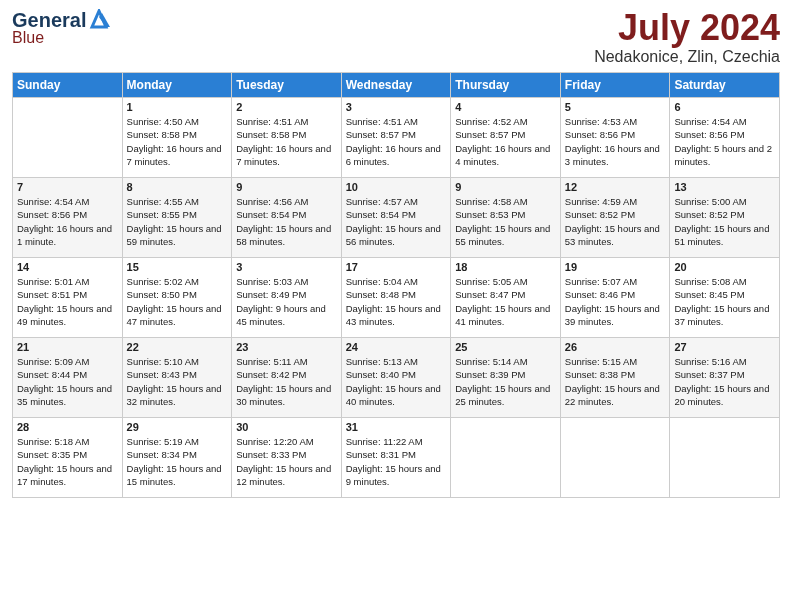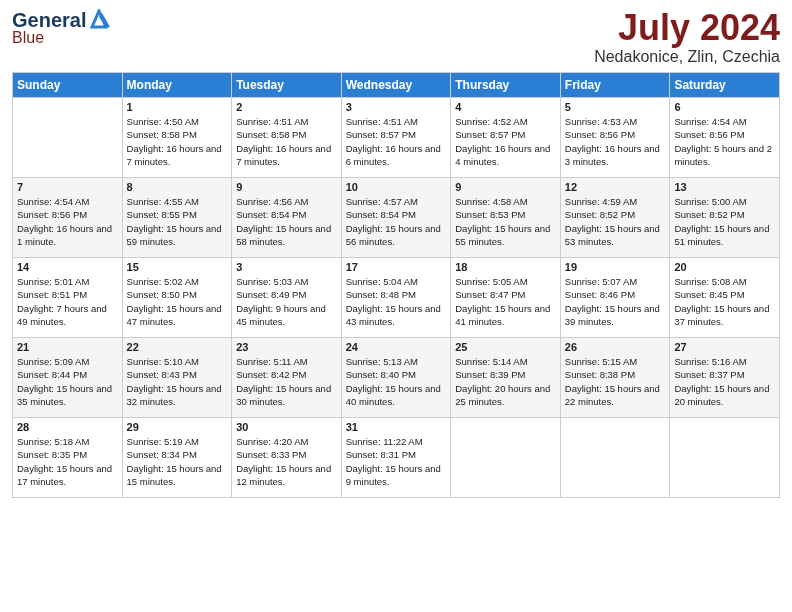--- a/index.html
+++ b/index.html
@@ -221,21 +221,21 @@
   <span>Daylight: 15 hours and 51 minutes.</span>
 </div>
           </td>
         </tr>
         <tr>
           <td>
             <span class="day-number">14</span>
 <div class="day-info">
   <span>Sunrise: 5:01 AM</span><br>
   <span>Sunset: 8:51 PM</span><br>
-  <span>Daylight: 7 hours and 49 minutes.</span>
+  <span>Daylight: 15 hours and 49 minutes.</span>
 </div>
           </td>
           <td>
             <span class="day-number">15</span>
 <div class="day-info">
   <span>Sunrise: 5:02 AM</span><br>
   <span>Sunset: 8:50 PM</span><br>
   <span>Daylight: 15 hours and 47 minutes.</span>
 </div>
           </td>
@@ -311,21 +311,21 @@
   <span>Sunrise: 5:13 AM</span><br>
   <span>Sunset: 8:40 PM</span><br>
   <span>Daylight: 15 hours and 40 minutes.</span>
 </div>
           </td>
           <td>
             <span class="day-number">25</span>
 <div class="day-info">
   <span>Sunrise: 5:14 AM</span><br>
   <span>Sunset: 8:39 PM</span><br>
-  <span>Daylight: 20 hours and 25 minutes.</span>
+  <span>Daylight: 15 hours and 25 minutes.</span>
 </div>
           </td>
           <td>
             <span class="day-number">26</span>
 <div class="day-info">
   <span>Sunrise: 5:15 AM</span><br>
   <span>Sunset: 8:38 PM</span><br>
   <span>Daylight: 15 hours and 22 minutes.</span>
 </div>
           </td>
@@ -351,21 +351,21 @@
             <span class="day-number">29</span>
 <div class="day-info">
   <span>Sunrise: 5:19 AM</span><br>
   <span>Sunset: 8:34 PM</span><br>
   <span>Daylight: 15 hours and 15 minutes.</span>
 </div>
           </td>
           <td>
             <span class="day-number">30</span>
 <div class="day-info">
-  <span>Sunrise: 4:20 AM</span><br>
+  <span>Sunrise: 12:20 AM</span><br>
   <span>Sunset: 8:33 PM</span><br>
   <span>Daylight: 15 hours and 12 minutes.</span>
 </div>
           </td>
           <td>
             <span class="day-number">31</span>
 <div class="day-info">
   <span>Sunrise: 11:22 AM</span><br>
   <span>Sunset: 8:31 PM</span><br>
   <span>Daylight: 15 hours and 9 minutes.</span>

